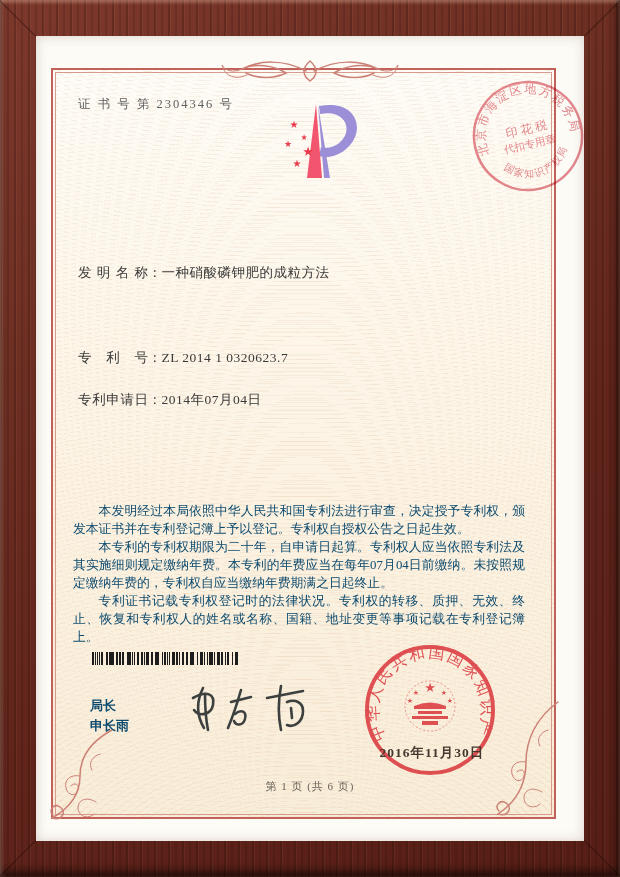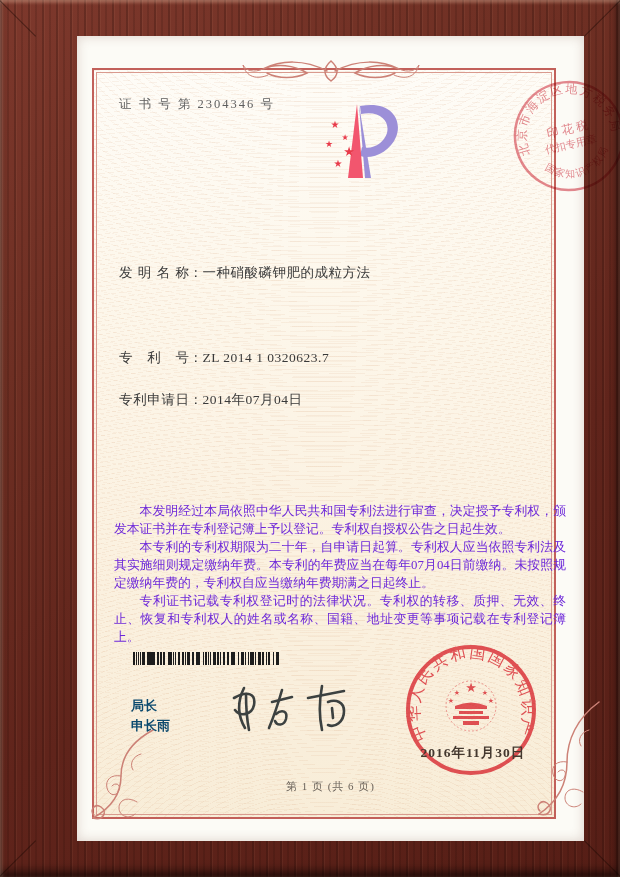--- a/index.html
+++ b/index.html
@@ -18,21 +18,21 @@
                 inset -4px -4px 6px rgba(0,0,0,.38),
                 inset 0 -8px 8px rgba(0,0,0,.32);}
   .miter{position:absolute;height:1px;background:rgba(22,6,3,.45);}
   .m-tl{left:0;top:0;width:51px;transform:rotate(45deg);transform-origin:0 0;}
   .m-tr{right:0;top:0;width:51px;transform:rotate(-45deg);transform-origin:100% 0;}
   .m-bl{left:0;bottom:0;width:51px;transform:rotate(-45deg);transform-origin:0 100%;}
   .m-br{right:0;bottom:0;width:51px;transform:rotate(45deg);transform-origin:100% 100%;}
 
   
   .paper{position:absolute;inset:36px;background:#fcfbf6;
-    box-shadow:inset 0 0 12px rgba(95,45,35,.20);margin-left:41px;}
+    box-shadow:inset 0 0 12px rgba(95,45,35,.20);}
   .cert-bg{position:absolute;left:15px;top:32px;right:28px;bottom:22px;
     background:
       repeating-radial-gradient(120% 45% at 50% 108%, rgba(205,140,95,.10) 0 1px, transparent 1px 7px),
       repeating-radial-gradient(130% 50% at 50% -10%, rgba(205,140,95,.07) 0 1px, transparent 1px 8px),
       linear-gradient(180deg,#fefcf7 0%,#fdf7eb 30%,#fbf1e0 65%,#f8edd8 100%);}
   .border-box{position:absolute;left:15px;top:32px;right:28px;bottom:22px;
     border:2px solid #c2605a;}
   .border-box:after{content:"";position:absolute;inset:2px;border:1px solid #d99a8e;}
 
   .orn{position:absolute;pointer-events:none;}
@@ -41,21 +41,21 @@
 
   
   .cert-no{position:absolute;left:42px;top:60px;font-size:12.5px;color:#5e5e5e;
     letter-spacing:2px;}
   .title{position:absolute;left:0;top:150px;width:100%;text-align:center;
     font-size:31px;color:#4e4e4e;letter-spacing:17px;padding-left:17px;box-sizing:border-box;}
   .frow{position:absolute;left:42px;font-size:13.5px;color:#3a3a3a;white-space:nowrap;}
   .flabel{display:inline-block;width:70px;text-align:justify;text-align-last:justify;}
   .fval{letter-spacing:.5px;}
   .body-block{position:absolute;left:37px;top:466px;width:452px;font-size:12.8px;
-    line-height:18px;color:#6d28d9;text-align:justify;}
+    line-height:18px;color:#0c4a6e;text-align:justify;}
   .body-block p{margin:0;text-indent:2em;}
 
   .barcode{position:absolute;left:56px;top:616px;width:146px;height:13px;
     background:
       repeating-linear-gradient(90deg,#1d1d1d 0 1.5px,transparent 1.5px 5px),
       repeating-linear-gradient(90deg,#1d1d1d 0 1px,transparent 1px 3.5px),
       repeating-linear-gradient(90deg,#1d1d1d 0 2px,transparent 2px 9px);}
   .signer{position:absolute;left:54px;top:660px;font-family:"Liberation Sans","DejaVu Sans",sans-serif;
     font-weight:700;font-size:13px;color:#0c4a6e;line-height:20px;}
   .signature{position:absolute;left:145px;top:642px;}

